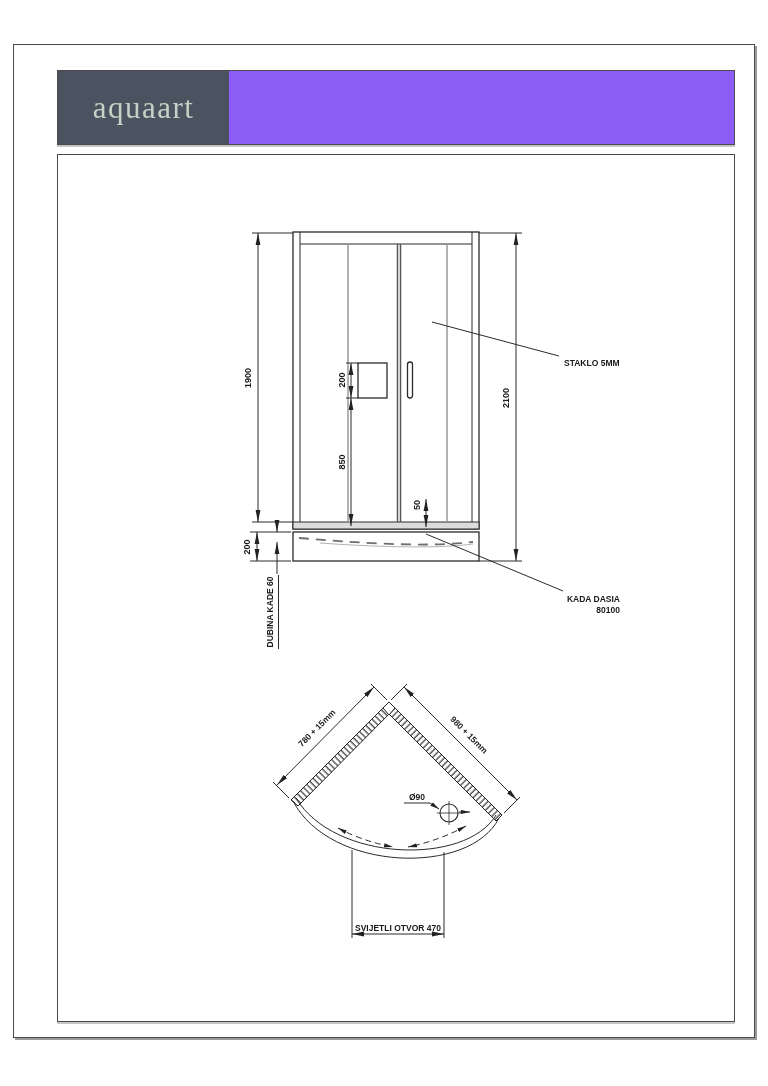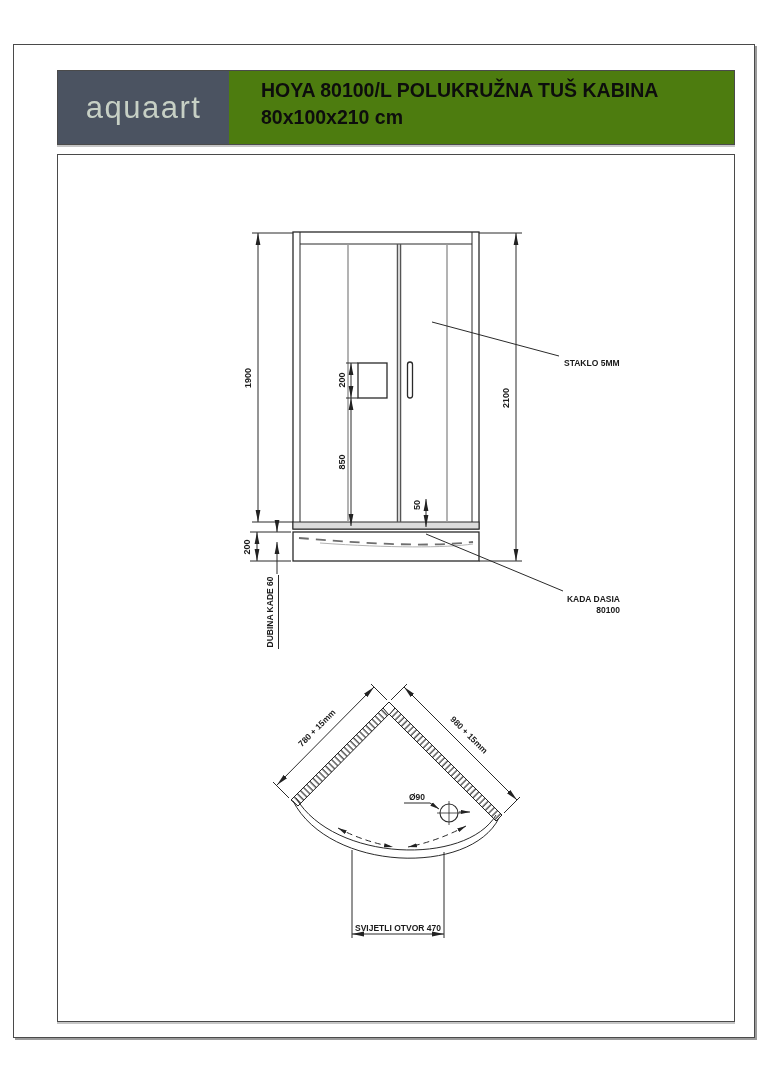--- a/index.html
+++ b/index.html
@@ -6,21 +6,21 @@
   body {
     width:768px; height:1086px; position:relative; background:#ffffff;
     font-family:"Liberation Sans", sans-serif; overflow:hidden;
   }
   .page-frame {
     position:absolute; left:13px; top:44px; width:740px; height:992px;
     border:1px solid #4a4a4a; box-shadow:2px 2px 0 #9a9a9a; background:#fff;
   }
   .header-box {
     position:absolute; left:57px; top:70px; width:676px; height:73px;
-    border:1px solid #4a4a4a; box-shadow:0 2px 0 #c6c6c6; background:#4d7c0f;
+    border:1px solid #4a4a4a; box-shadow:0 2px 0 #c6c6c6; background:#8b5cf6;font-family:Liberation Serif, serif;
   }
   .logo-box {
     position:absolute; left:0; top:0; width:171px; height:73px;
     background:#4b5361; color:#c7d0c5;
     display:flex; align-items:center; justify-content:center;
     font-size:31px; letter-spacing:1.5px; font-weight:normal;
   }
   .title-block {
     position:absolute; left:203px; top:6px; color:#0d0d0d;
     font-size:19.5px; font-weight:bold; line-height:27px; white-space:nowrap;
@@ -41,24 +41,20 @@
   .doorline  { stroke:#555555; stroke-width:1.5; }
 </style>
 </head>
 <body>
 
 <div class="page-frame"></div>
 
 <div class="header-box">
   <div class="logo-box">
     <span>aquaart</span>
-  </div>
-  <div class="title-block">
-    <div>HOYA 80100/L POLUKRUŽNA TUŠ KABINA</div>
-    <div>80x100x210 cm</div>
   </div>
 </div>
 
 <div class="content-box"></div>
 
 <svg class="drawing" viewBox="0 0 768 1086">
   <defs>
     <marker id="arr" markerUnits="userSpaceOnUse" markerWidth="12" markerHeight="6" viewBox="0 0 12 6" refX="12" refY="3" orient="auto-start-reverse">
       <path d="M0,0.6 L12,3 L0,5.4 Z" fill="#222"></path>
     </marker>

